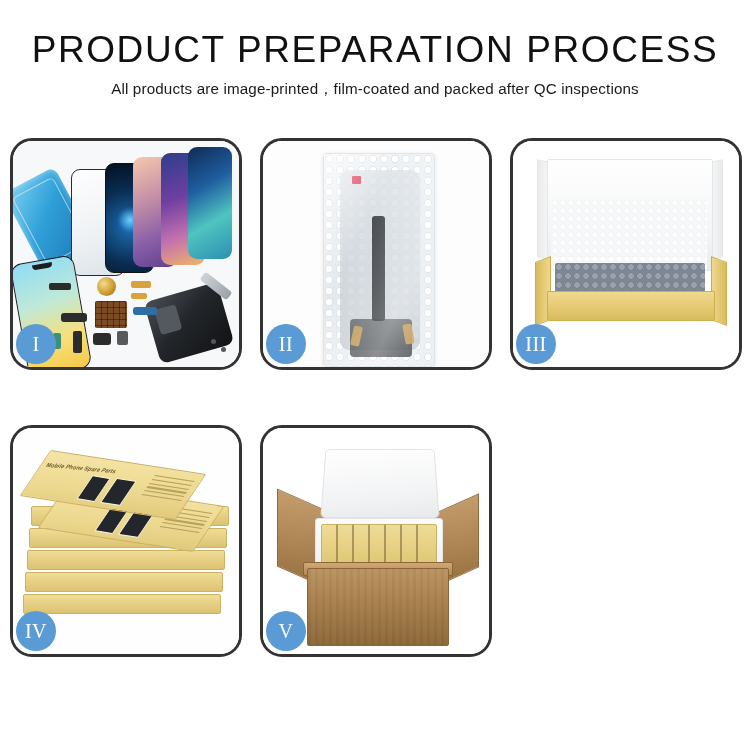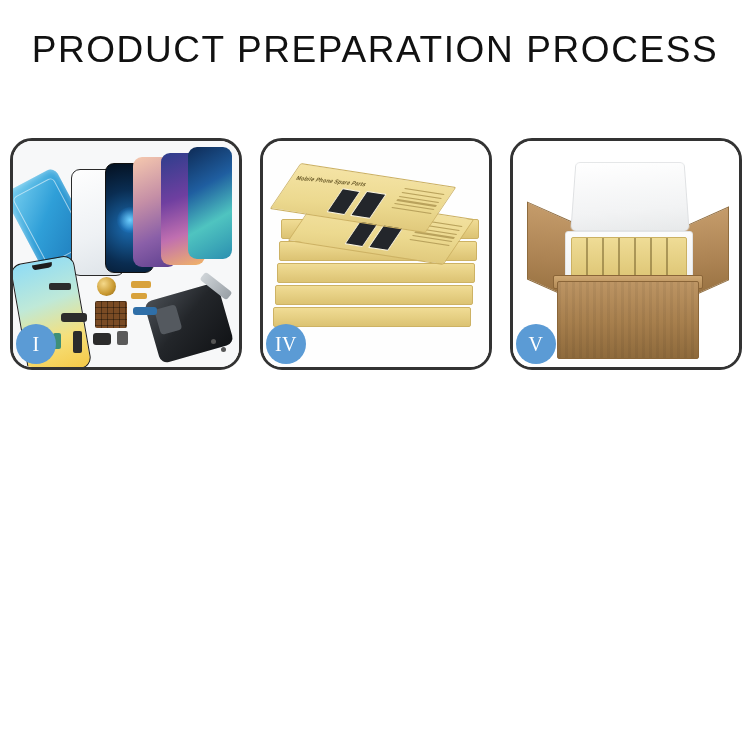--- a/index.html
+++ b/index.html
@@ -330,20 +330,21 @@
   .c6-tab1{position:absolute;left:48px;top:96px;width:16px;height:20px;background:rgba(130,100,58,.45);}
   .c6-seam{position:absolute;left:125px;top:78px;width:2px;height:122px;background:rgba(90,68,36,.45);transform:skewY(11deg);}
 </style>
 </head>
 <body>
 
 <div class="page">
 
   <div class="header">
     <div class="title">PRODUCT PREPARATION PROCESS</div>
+    <div class="subtitle">All products are image-printed，film-coated and packed after QC inspections</div>
   </div>
 
   <div class="grid">
 
     <div class="panel">
       <div class="panel-inner p1">
         <div class="ph ph-blue-adh"></div>
         <div class="ph ph-glass"></div>
         <div class="ph ph-lcd"></div>
         <div class="ph ph-peach"></div>
@@ -362,21 +363,48 @@
         <div class="flexc" style="left:118px;top:140px;width:20px;height:7px;"></div>
         <div class="flexc" style="left:118px;top:152px;width:16px;height:6px;"></div>
         <div class="chip" style="left:120px;top:166px;width:24px;height:8px;background:#2f6fa8;border-radius:3px;"></div>
         <div class="tool"></div>
         <div class="chip" style="left:198px;top:198px;width:5px;height:5px;border-radius:50%;background:#555;"></div>
         <div class="chip" style="left:208px;top:206px;width:5px;height:5px;border-radius:50%;background:#555;"></div>
       </div>
       <div class="badge">I</div>
     </div>
 
-
+    <div class="panel">
+      <div class="panel-inner p2">
+        <div class="wrap">
+          <div class="wrap-screen"></div>
+          <div class="wrap-flex"></div>
+          <div class="wrap-foot"></div>
+          <div class="wrap-gold1"></div>
+          <div class="wrap-gold2"></div>
+          <div class="wrap-red"></div>
+          <div class="wrap-sheen"></div>
+        </div>
+      </div>
+      <div class="badge">II</div>
+    </div>
+
+    <div class="panel">
+      <div class="panel-inner p3">
+        <div class="b3-lid-flapL"></div>
+        <div class="b3-lid-flapR"></div>
+        <div class="b3-lid"></div>
+        <div class="b3-foam"></div>
+        <div class="b3-bubble"></div>
+        <div class="b3-tray-left"></div>
+        <div class="b3-tray-right"></div>
+        <div class="b3-tray-front"></div>
+      </div>
+      <div class="badge">III</div>
+    </div>
 
     <div class="panel">
       <div class="panel-inner p4">
         <div class="stack">
 
           <div class="sbox" style="left:6px;top:152px;width:196px;height:18px;"></div>
           <div class="sbox" style="left:8px;top:130px;width:196px;height:18px;"></div>
           <div class="sbox" style="left:10px;top:108px;width:196px;height:18px;"></div>
           <div class="sbox" style="left:12px;top:86px;width:196px;height:18px;"></div>
           <div class="sbox" style="left:14px;top:64px;width:196px;height:18px;"></div>

